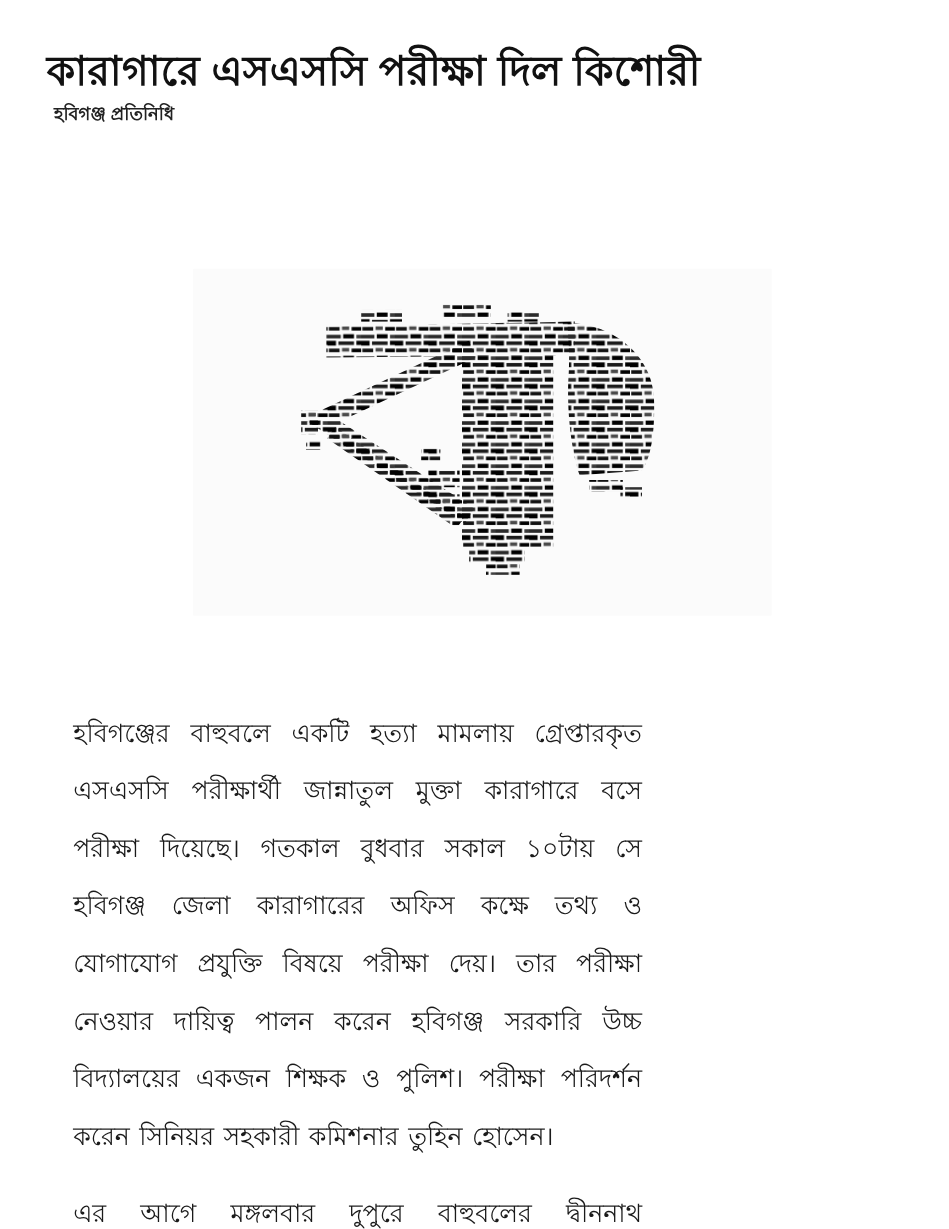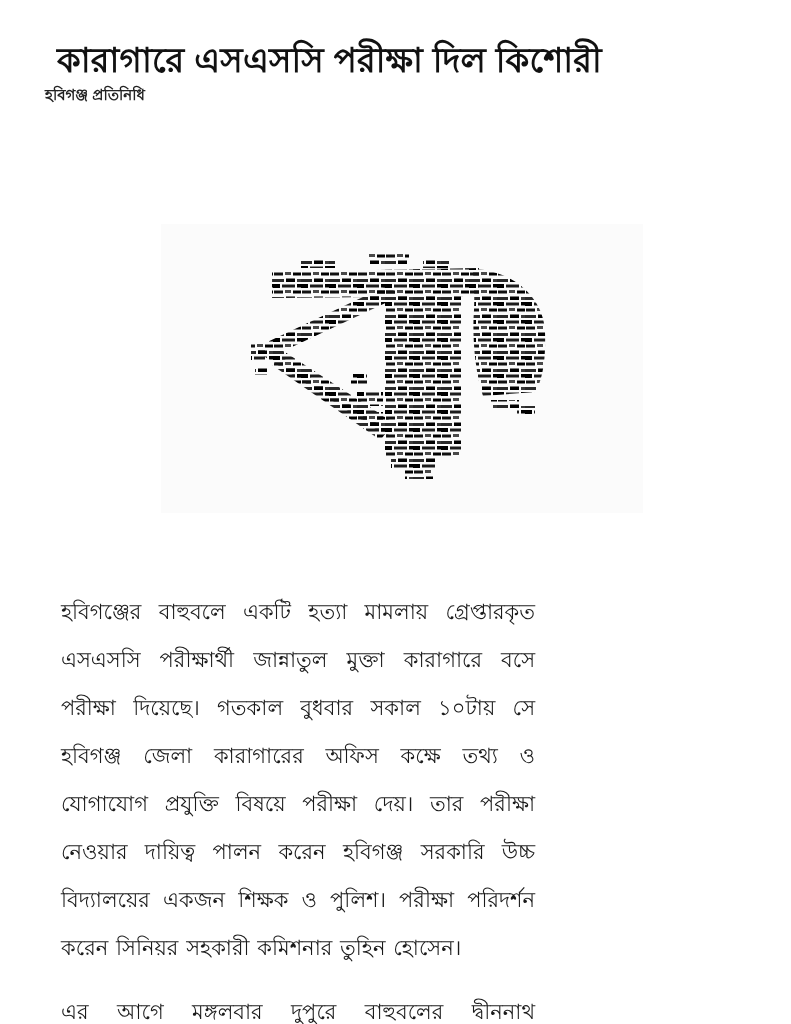--- a/index.html
+++ b/index.html
@@ -10,21 +10,21 @@
   }
   .page {
     position: relative;
     width: 791px;
     height: 1024px;
     background: #ffffff;
     overflow: hidden;
   }
   .headline {
     position: absolute;
-    left: 57px;
+    left: 39px;
     top: 34px;
     margin: 0;
     width: 700px;
     font-size: 34px;
     line-height: 1.55;
     font-weight: 700;
     color: #111111;
     letter-spacing: 0.2px;
   }
   .byline {

